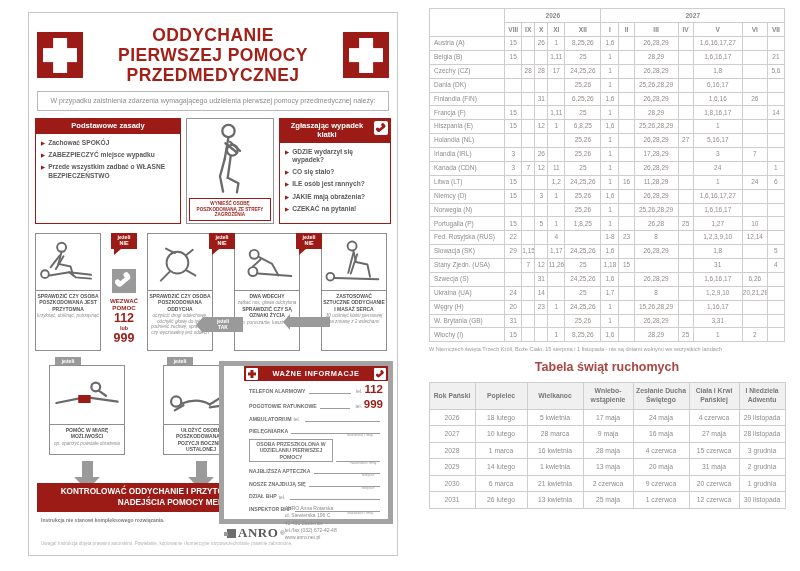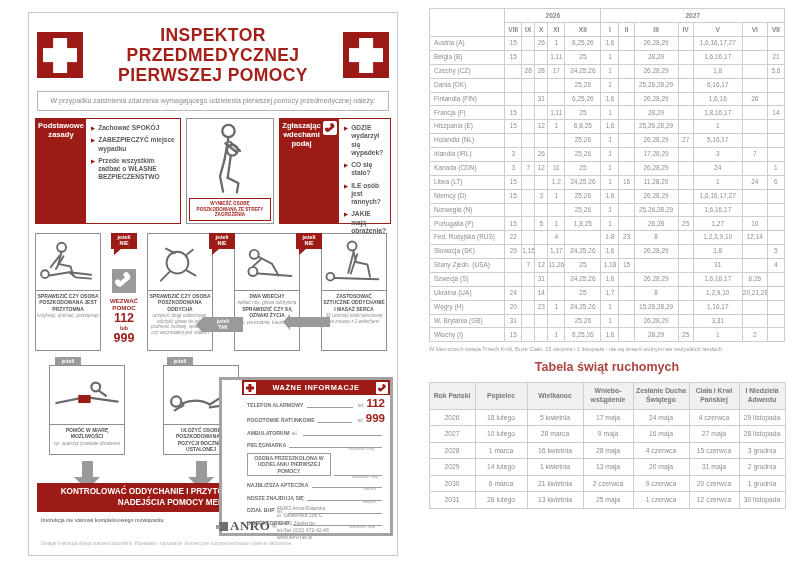--- a/index.html
+++ b/index.html
@@ -11,21 +11,21 @@
   .poster-header{display:flex;align-items:center;justify-content:space-between;margin:8px 2px 6px;}
   .cross{width:46px;height:46px;background:#9c1b16;position:relative;flex:0 0 auto;}
   .cross i{position:absolute;background:#fff;}
   .cross .v{left:50%;top:12%;width:30%;height:76%;transform:translateX(-50%);}
   .cross .h{top:50%;left:12%;height:30%;width:76%;transform:translateY(-50%);}
   .poster-title{flex:1;text-align:center;color:#a31f18;font-weight:bold;font-size:17.5px;
                 line-height:1.15;letter-spacing:.4px;}
   .intro{border:1px solid #b9b9b9;margin:2px 2px 0;padding:4px 12px;font-size:7px;color:#8a8a8a;
          text-align:center;line-height:1.4;}
   .threecol{display:flex;gap:5px;margin-top:7px;height:106px;}
-  .rbox{border:1px solid #9c1b16;background:#fff;display:flex;box-sizing:border-box;}
+  .rbox{border:1px solid #9c1b16;background:#fff;display:flex;flex-direction:column;box-sizing:border-box;}
   .rules{width:146px;}
   .report{flex:1;}
   .box-header{background:#9c1b16;color:#fff;font-weight:bold;font-size:7.6px;text-align:center;
               padding:3px 2px;line-height:1.15;position:relative;}
   .report .box-header{padding-right:18px;}
   .phone-chip{position:absolute;right:2px;top:2px;width:14px;height:14px;background:#fff;border-radius:2px;
               display:flex;align-items:center;justify-content:center;}
   .phone-chip svg{width:11px;height:11px;fill:#9c1b16;}
   .box-items{padding:5px 4px 2px 5px;}
   .bullet-item{display:flex;gap:3px;margin:0 0 4px;align-items:flex-start;}
@@ -73,41 +73,41 @@
   .arrow-row{display:flex;gap:38px;margin-top:6px;}
   .arrow-cell{width:76px;display:flex;justify-content:center;}
   .big-down{width:11px;height:16px;background:#9a9a9a;position:relative;}
   .big-down::after{content:"";position:absolute;top:100%;left:50%;transform:translateX(-50%);
                    border:13px solid transparent;border-top:13px solid #9a9a9a;}
   .banner{position:absolute;left:8px;top:470px;width:300px;background:#9c1b16;color:#fff;font-weight:bold;
           font-size:8.2px;text-align:center;line-height:1.3;padding:4px 2px;box-sizing:border-box;}
   .disclaimer{position:absolute;left:12px;top:504px;font-size:5px;font-weight:bold;color:#7d7d7d;}
   .copyright{position:absolute;left:12px;top:528px;font-size:4.6px;color:#b3b3b3;}
   
-  .imp-box{position:absolute;left:190px;top:364px;right:4px;border:3px solid #a3a3a3;background:#fff;padding-left:20px;}
+  .imp-box{position:absolute;left:190px;top:348px;right:4px;border:5px solid #a3a3a3;background:#fff;padding-left:20px;}
   .imp-header{background:#9c1b16;color:#fff;font-weight:bold;font-size:7.4px;text-align:center;
               padding:3px 16px;position:relative;letter-spacing:.6px;}
   .mini-sq{position:absolute;top:2px;width:12px;height:12px;background:#fff;border-radius:1px;}
   .mini-sq.l{left:2px;}
   .mini-sq.r{right:2px;display:flex;align-items:center;justify-content:center;}
   .mini-sq.r svg{width:9px;height:9px;fill:#9c1b16;}
   .mini-cross{position:absolute;inset:0;}
   .mini-cross::before,.mini-cross::after{content:"";position:absolute;background:#9c1b16;}
   .mini-cross::before{left:50%;top:15%;width:26%;height:70%;transform:translateX(-50%);}
   .mini-cross::after{top:50%;left:15%;height:26%;width:70%;transform:translateY(-50%);}
   .imp-rows{padding:3px 5px 2px;}
   .imp-row{display:flex;align-items:flex-end;margin:0 0 4.6px;min-height:8px;}
   .imp-label{font-size:5.2px;font-weight:bold;color:#6e6e6e;line-height:1.2;max-width:78px;}
   .imp-boxed{border:1px solid #9c9c9c;padding:1px 2px;text-align:center;}
   .imp-line{flex:1;border-bottom:1px solid #9c9c9c;height:7px;margin:0 3px;position:relative;}
   .imp-note{position:absolute;top:100%;right:8%;font-size:3.8px;color:#9c9c9c;}
   .imp-tel{font-size:4.8px;color:#8b8b8b;margin:0 2px;}
   .imp-val{font-size:11.5px;font-weight:bold;color:#9c1b16;line-height:.9;}
   
-  .pfooter{position:absolute;left:190px;right:4px;top:492px;display:flex;align-items:center;gap:0;}
+  .pfooter{position:absolute;left:198px;right:4px;top:492px;display:flex;align-items:flex-end;gap:0;}
   .logo-wrap{display:flex;align-items:center;gap:2px;margin-top:6px;}
   .logo-mark{width:9px;height:9px;background:#6e6e6e;position:relative;}
   .logo-mark::before{content:"";position:absolute;left:-3px;top:3px;width:4px;height:4px;background:#9a9a9a;}
   .logo-text{font-family:"Liberation Serif",serif;font-weight:bold;font-size:13px;color:#595959;letter-spacing:.5px;}
   .logo-reg{font-size:6px;color:#595959;vertical-align:super;}
   .addr{font-size:5px;color:#8b8b8b;line-height:1.45;}
   
   .right{position:absolute;left:414px;top:0;width:386px;}
   .tbl-title{text-align:center;font-weight:bold;font-size:12.5px;color:#ad4540;margin-top:16px;}
   table{border-collapse:collapse;table-layout:fixed;margin:8px auto 0;width:356px;}
@@ -128,23 +128,23 @@
 <div class="page">
 
   <div class="poster">
 
     <div class="poster-header">
       <div class="cross">
           <i class="v"></i>
           <i class="h"></i>
         </div>
       <div class="poster-title">
-        <div>INSPEKTOR</div>
+        <div>ODDYCHANIE</div>
+        <div>PIERWSZEJ POMOCY</div>
         <div>PRZEDMEDYCZNEJ</div>
-        <div>PIERWSZEJ POMOCY</div>
       </div>
       <div class="cross">
           <i class="v"></i>
           <i class="h"></i>
         </div>
     </div>
 
     <div class="intro">W przypadku zaistnienia zdarzenia wymagającego udzielenia pierwszej pomocy przedmedycznej należy:</div>
 
     <div class="threecol">
@@ -173,21 +173,21 @@
           <path d="M44 29 L59 41"></path>
             <path d="M50 27 L63 39"></path>
           <circle cx="53" cy="38" r="7"></circle>
             <path d="M51 45 L47 74"></path>
             <path d="M47 74 L61 81 L59 93"></path>
         </svg>
         <div class="evac-caption">WYNIEŚĆ OSOBĘ POSZKODOWANĄ ZE STREFY ZAGROŻENIA</div>
       </div>
       <div class="rbox report">
         <div class="box-header">
-          <span>Zgłaszając wdechami podaj</span>
+          <span>Zgłaszając wypadek klatki</span>
           <span class="phone-chip">
             <svg viewBox="0 0 24 24">
                 <g transform="rotate(-40 12 12)">
                   <rect x="2" y="9" width="20" height="6" rx="3"></rect>
                   <rect x="1" y="4" width="7" height="10" rx="3.5"></rect>
                   <rect x="16" y="4" width="7" height="10" rx="3.5"></rect>
                 </g>
               </svg>
           </span>
         </div>

